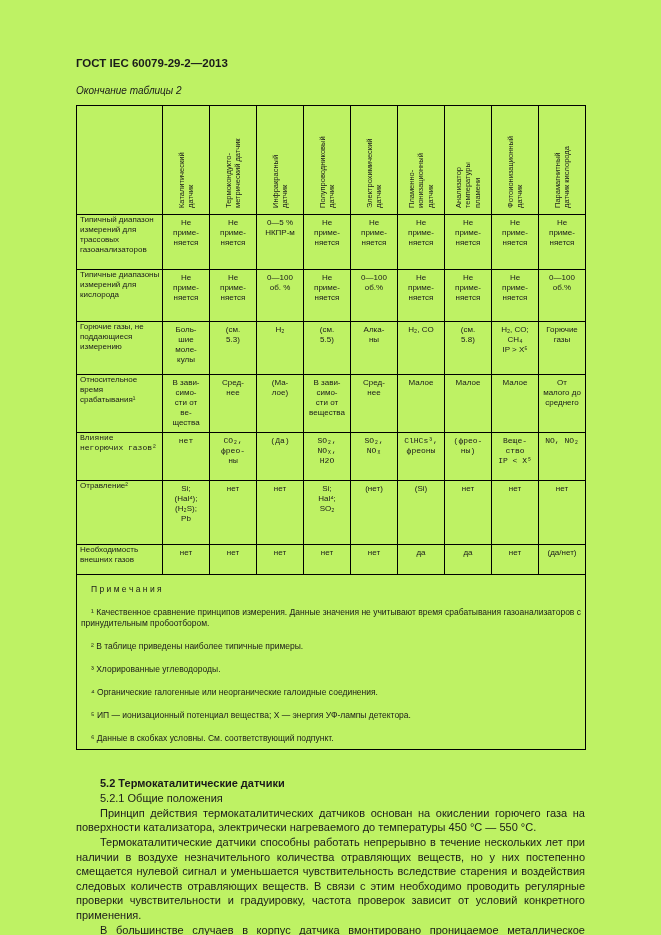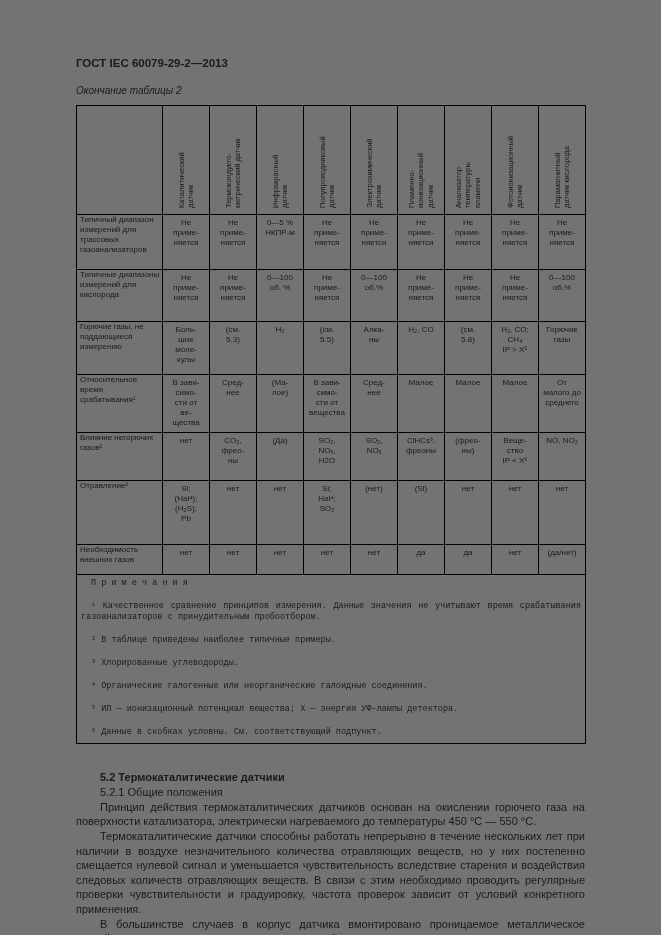--- a/index.html
+++ b/index.html
@@ -8,21 +8,21 @@
     background: #ffffff;
     color: #1a1a1a;
     font-family: "Liberation Sans", "DejaVu Sans", sans-serif;
     overflow: hidden;
   }
   .page {
     position: relative;
     width: 661px;
     height: 935px;
     padding: 57px 75px 0 76px;
-    background: #737373;
+    background: #bef264;
   }
   .doc-header {
     font-weight: bold;
     font-size: 11.5px;
     margin-bottom: 16px;
   }
   .table-caption {
     font-style: italic;
     font-size: 10px;
     margin-bottom: 9px;
@@ -58,29 +58,28 @@
     font-size: 8px;
     line-height: 1.25;
     padding: 3px 1px;
     text-align: center;
     white-space: pre-line;
   }
   .data-table tbody tr.r1 { height: 55px; }
   .data-table tbody tr.r2 { height: 52px; }
   .data-table tbody tr.r3 { height: 53px; }
   .data-table tbody tr.r4 { height: 58px; }
-  .data-table tbody tr.r5 { height: 48px; }
+  .data-table tbody tr.r5 { height: 48px; font-family: Liberation Mono, monospace; }
   .data-table tbody tr.r6 { height: 64px; margin-left: 40px; }
   .data-table tbody tr.r7 { height: 30px; }
   td.notes {
     font-size: 8.5px;
     line-height: 1.3;
-    padding: 3px 4px 5px 4px;
+    padding: 9px 4px 5px 4px;
     text-align: left;
-    font-family: Liberation Mono, monospace;
   }
   .notes-title { text-indent: 10px; }
   .note { text-indent: 10px; text-align: justify; margin-top: 12px; }
   .content {
     margin-top: 26px;
     font-size: 11px;
     line-height: 1.33;
     text-align: justify;
     width: 509px;
   }

